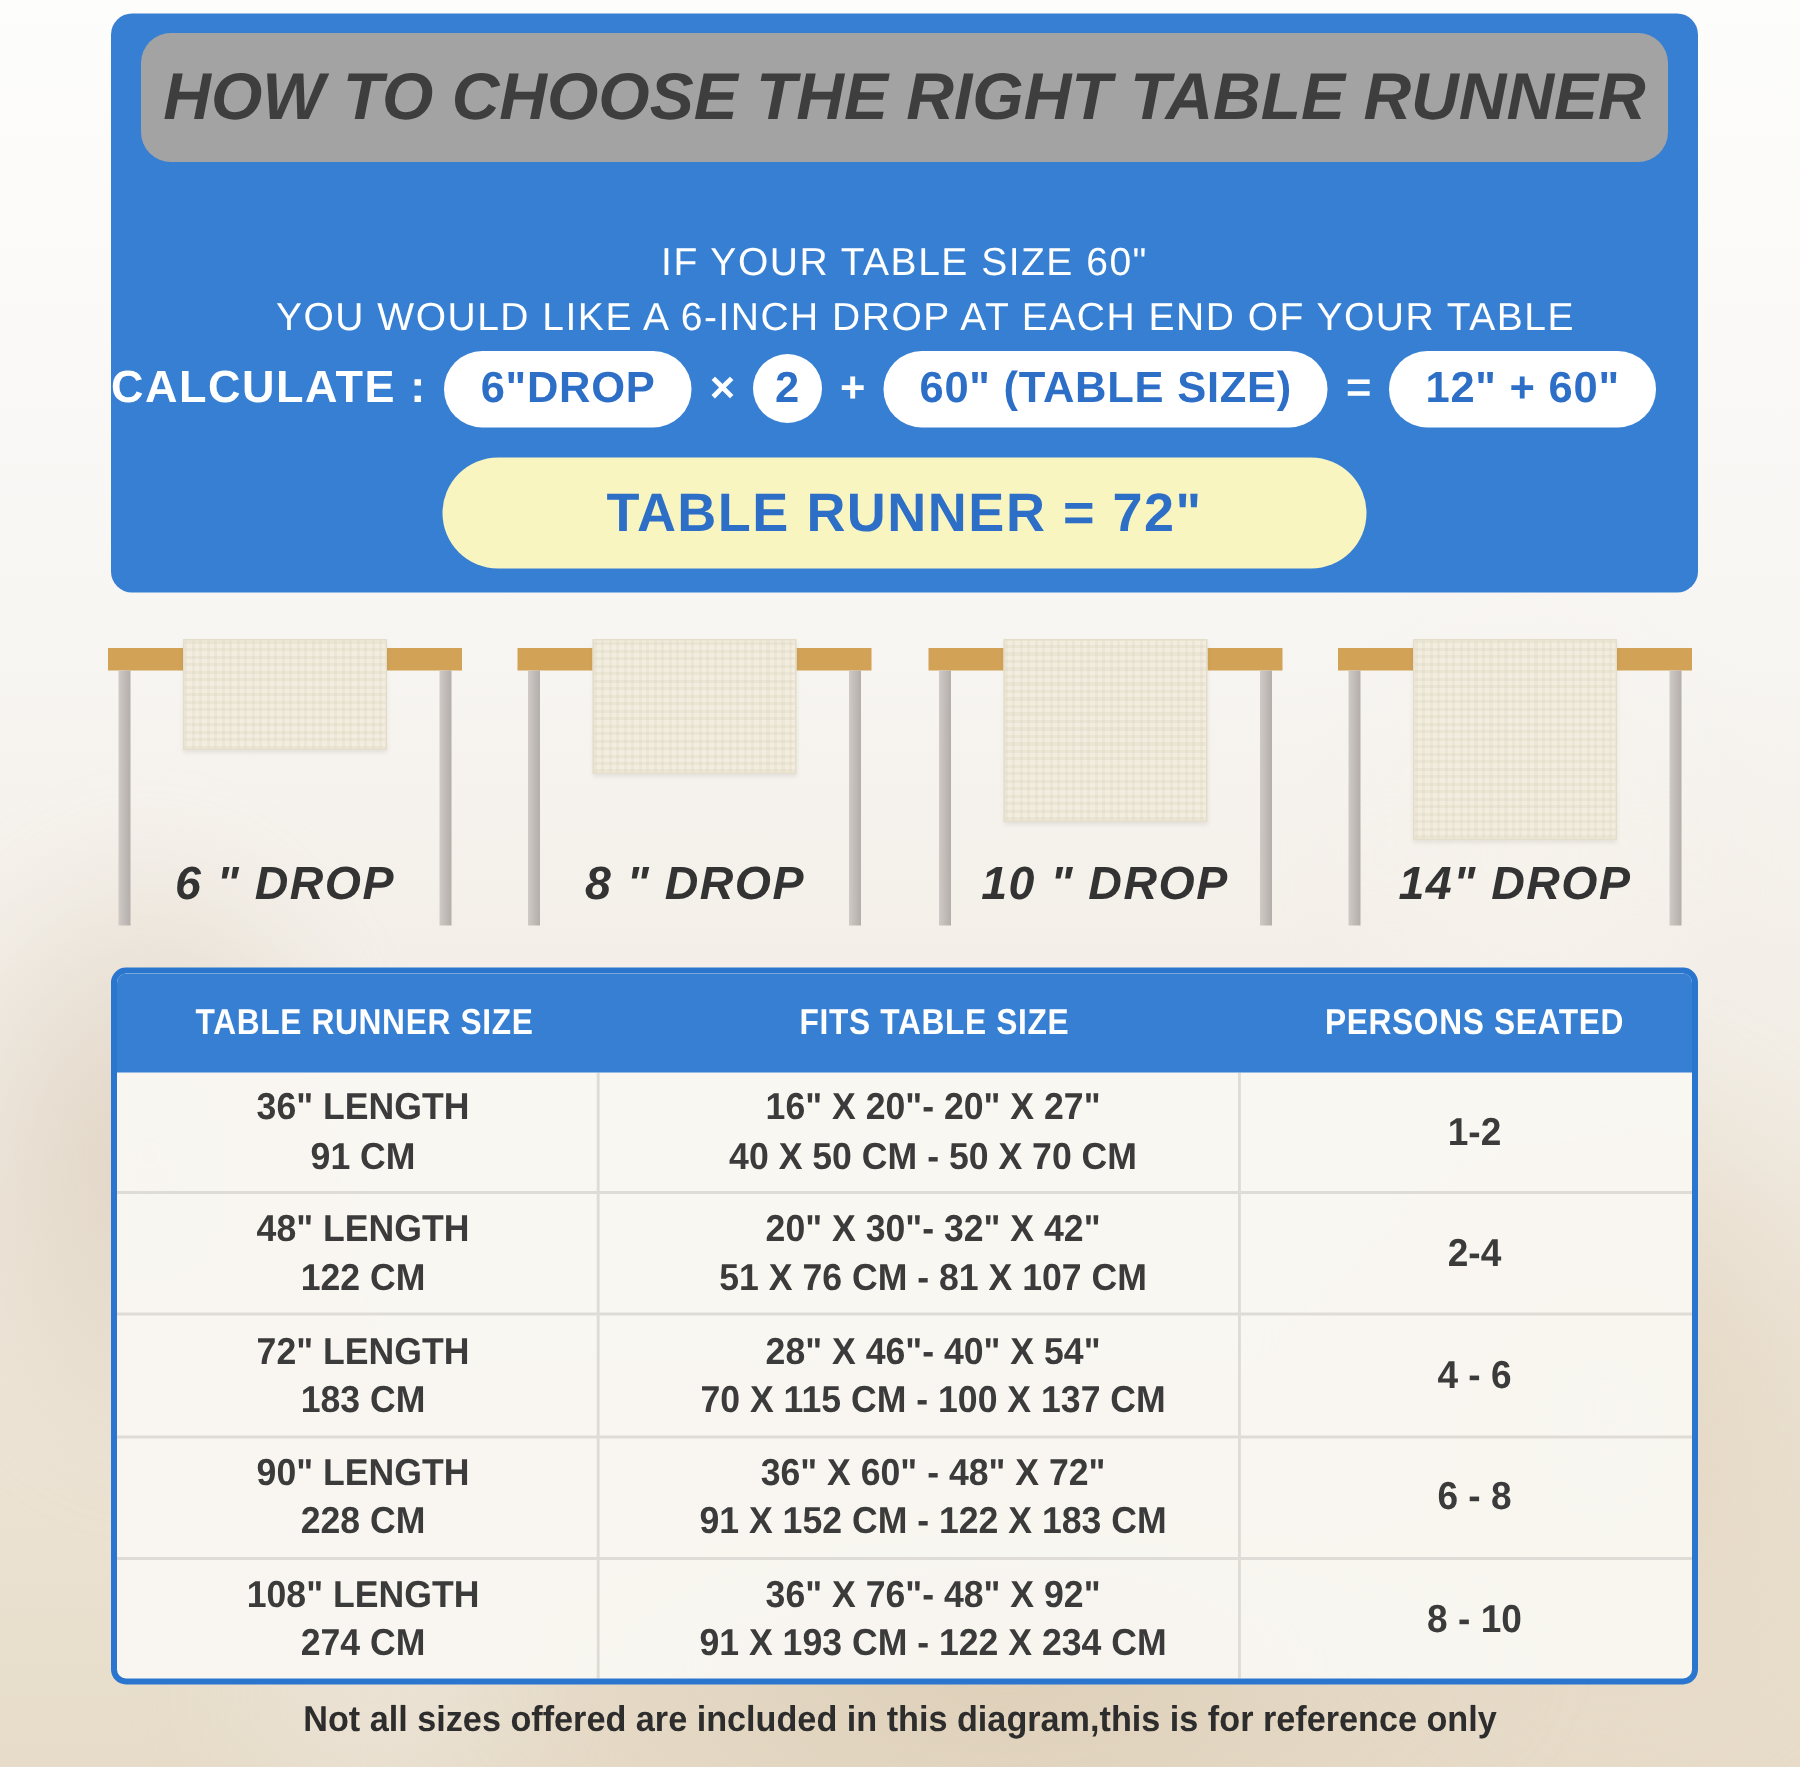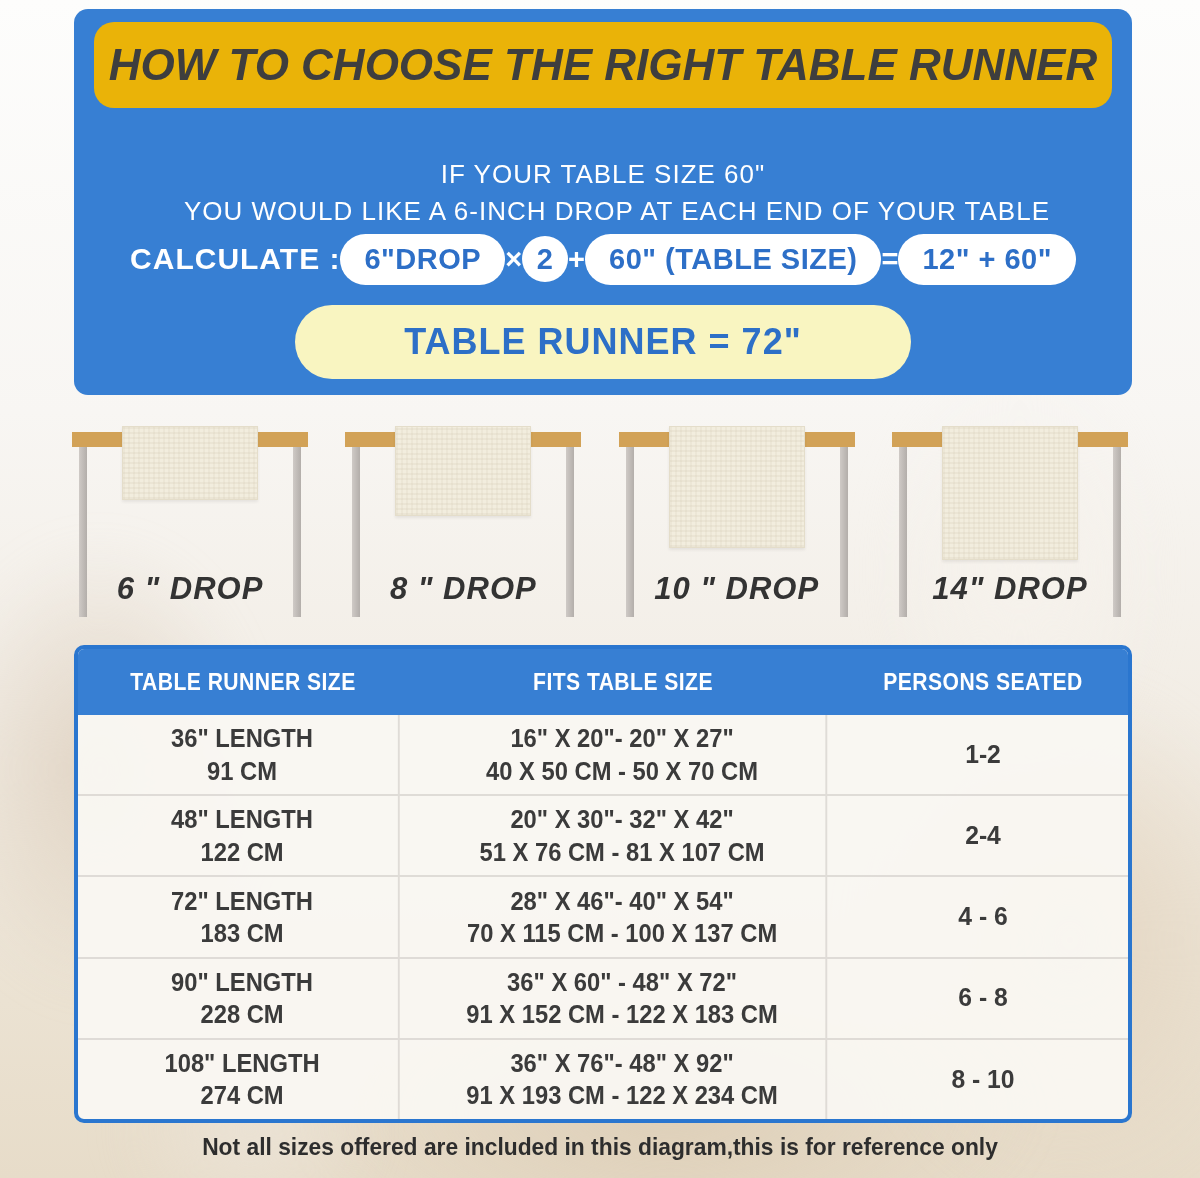--- a/index.html
+++ b/index.html
@@ -9,27 +9,27 @@
   
   .blob{position:absolute;filter:blur(22px);border-radius:50%;pointer-events:none;}
   .blob-1{left:-60px;top:540px;width:320px;height:460px;background:radial-gradient(closest-side,rgba(219,204,186,.75),rgba(219,204,186,0));}
   .blob-2{right:-80px;top:680px;width:420px;height:520px;background:radial-gradient(closest-side,rgba(226,211,190,.85),rgba(226,211,190,0));}
   .blob-3{left:300px;top:960px;width:740px;height:300px;background:radial-gradient(closest-side,rgba(211,192,164,.5),rgba(211,192,164,0));}
   .blob-4{right:40px;top:360px;width:280px;height:420px;background:radial-gradient(closest-side,rgba(246,242,236,.9),rgba(246,242,236,0));}
   .blob-5{left:120px;top:1020px;width:260px;height:220px;background:radial-gradient(closest-side,rgba(236,228,216,.8),rgba(236,228,216,0));}
 
   
   .intro{position:absolute;left:74px;top:9px;width:1058px;height:386px;background:#377fd3;border-radius:14px;}
-  .title-banner{position:absolute;left:20px;right:20px;top:13px;height:86px;background:#eab308;border-radius:20px;
+  .title-banner{position:absolute;left:20px;right:20px;top:13px;height:86px;background:#a3a3a3;border-radius:20px;
     display:flex;align-items:center;justify-content:center;}
   .title-banner h1{margin:0;font-size:44px;font-style:italic;font-weight:800;color:#3e3e3e;white-space:nowrap;letter-spacing:0;}
   .sub{position:absolute;left:0;right:0;text-align:center;color:#ffffff;font-size:26px;letter-spacing:1px;font-weight:400;}
   .sub-1{top:124px;}
   .sub-2{top:161px;margin-left:28px;}
-  .calc-row{position:absolute;left:0;right:0;top:220px;height:60px;display:flex;align-items:center;justify-content:center;}
+  .calc-row{position:absolute;left:0;right:0;top:220px;height:60px;display:flex;align-items:center;justify-content:flex-start;gap:12px;}
   .calc-label{color:#ffffff;font-weight:800;font-size:30px;letter-spacing:1px;}
   .pill{background:#ffffff;color:#2d6fc7;font-weight:800;font-size:29px;padding:9px 24px;border-radius:999px;white-space:nowrap;letter-spacing:.5px;}
   .pill.circle{width:46px;height:46px;padding:0;display:flex;align-items:center;justify-content:center;border-radius:50%;box-sizing:border-box;}
   .op{color:#ffffff;font-size:29px;font-weight:700;}
   .result-pill{position:absolute;top:296px;left:50%;transform:translateX(-50%);width:616px;height:74px;background:#f9f5c1;
     border-radius:999px;display:flex;align-items:center;justify-content:center;color:#2d6fc7;font-weight:800;font-size:36px;letter-spacing:1px;white-space:nowrap;}
 
   
   .drops{position:absolute;left:0;top:395px;width:1200px;height:250px;display:flex;justify-content:space-between;
     padding:0 72px;box-sizing:border-box;}

